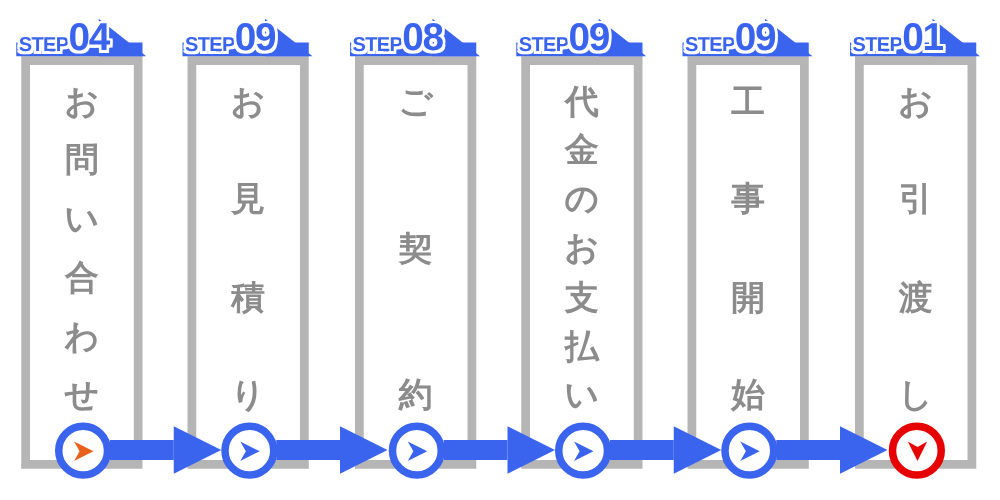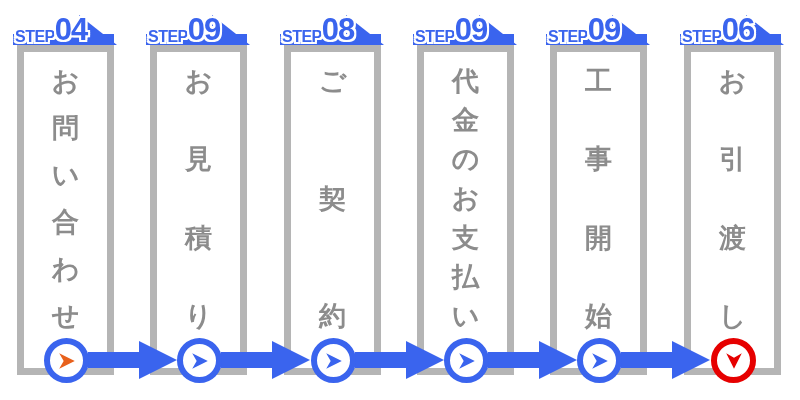--- a/index.html
+++ b/index.html
@@ -176,21 +176,21 @@
     </div>
   </div>
 
   <div class="step" style="left: 667px; --ring-color: #e60000; --glyph-color: #e60000;">
     <div class="card"></div>
     <div class="hdr">
       <div class="bar"></div>
       <div class="fold"></div>
       <div class="hlabel">
         <span class="stepword">STEP</span>
-        <span class="stepnum">06</span>
+        <span class="stepnum">01</span>
       </div>
     </div>
     <div class="vtext">
         <span>お</span>
         <span>引</span>
         <span>渡</span>
         <span>し</span>
       </div>
     <div class="circle">
       <svg class="glyph down" viewBox="0 0 18 18">

